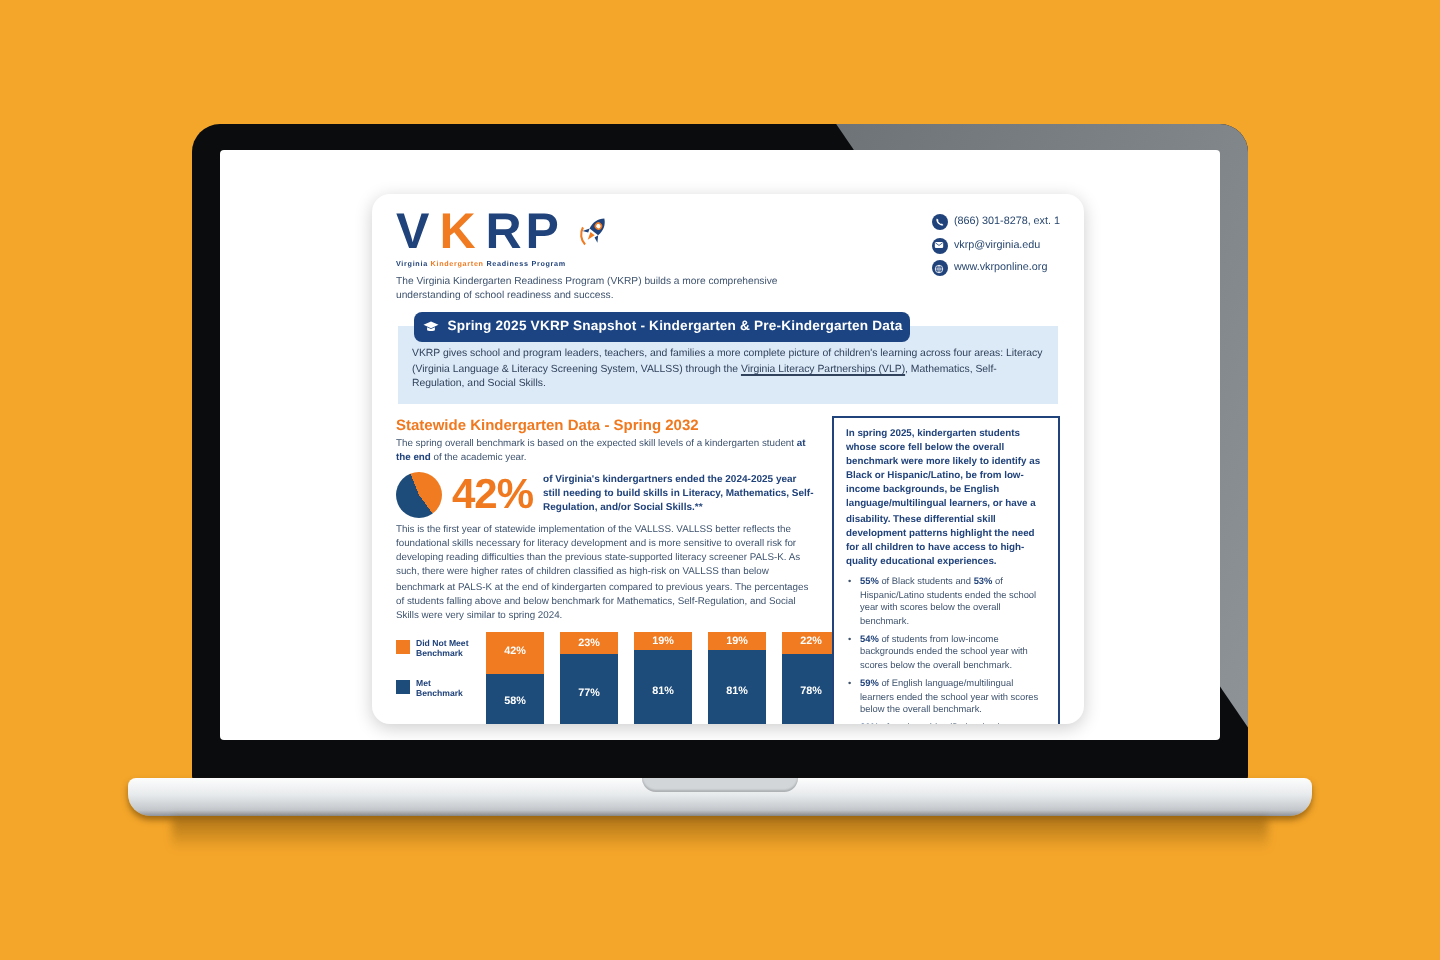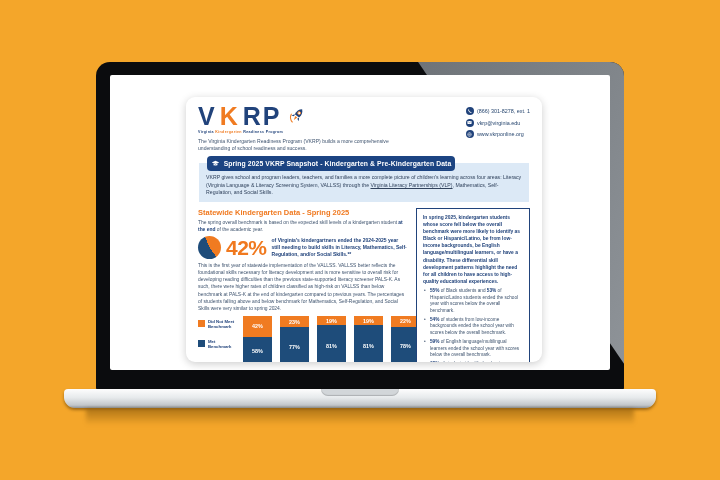--- a/index.html
+++ b/index.html
@@ -168,21 +168,21 @@
           </span>
           <span>Spring 2025 VKRP Snapshot - Kindergarten &amp; Pre-Kindergarten Data</span>
         </div>
         <div class="intro">
           <span>VKRP gives school and program leaders, teachers, and families a more complete picture of children's learning across four areas: Literacy (Virginia Language &amp; Literacy Screening System, VALLSS) through the </span><a>Virginia Literacy Partnerships (VLP)</a><span>, Mathematics, Self-Regulation, and Social Skills.</span>
         </div>
       </div>
 
       <div class="columns">
         <div class="left-col">
-          <div class="section-heading">Statewide Kindergarten Data - Spring 2025</div>
+          <div class="section-heading">Statewide Kindergarten Data - Spring 2032</div>
           <p class="p"><span>The spring overall benchmark is based on the expected skill levels of a kindergarten student </span><b>at the end</b><span> of the academic year.</span></p>
 
           <div class="callout">
             <div class="pie"></div>
             <div class="stat">42%</div>
             <div class="callout-text">of Virginia's kindergartners ended the 2024-2025 year still needing to build skills in Literacy, Mathematics, Self-Regulation, and/or Social Skills.**</div>
           </div>
 
           <p class="p">This is the first year of statewide implementation of the VALLSS. VALLSS better reflects the foundational skills necessary for literacy development and is more sensitive to overall risk for developing reading difficulties than the previous state-supported literacy screener PALS-K. As such, there were higher rates of children classified as high-risk on VALLSS than below benchmark at PALS-K at the end of kindergarten compared to previous years. The percentages of students falling above and below benchmark for Mathematics, Self-Regulation, and Social Skills were very similar to spring 2024.</p>
 

